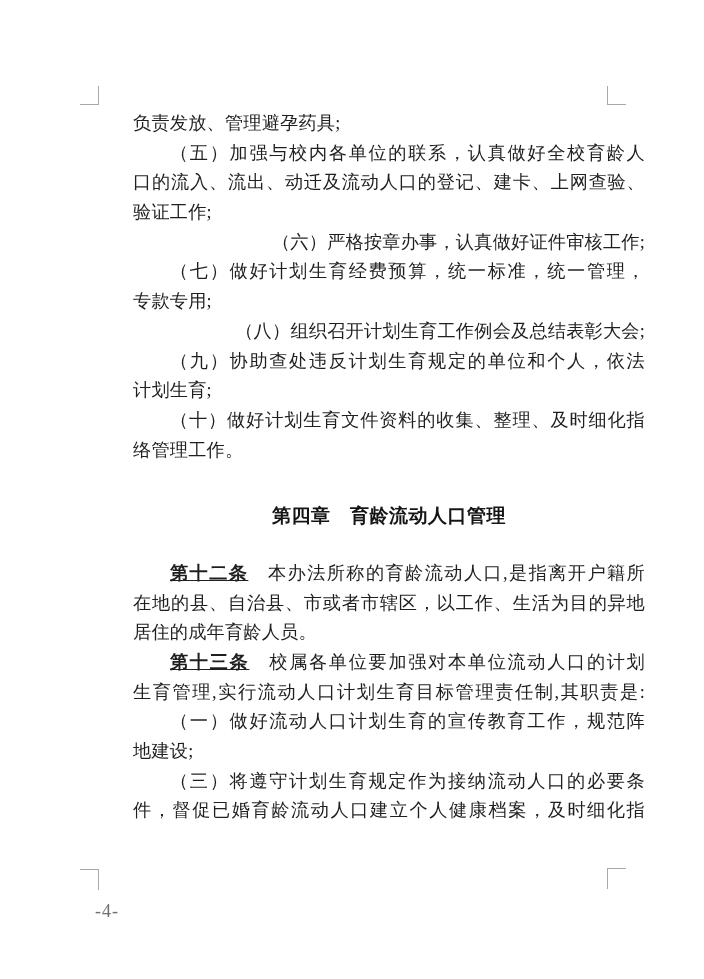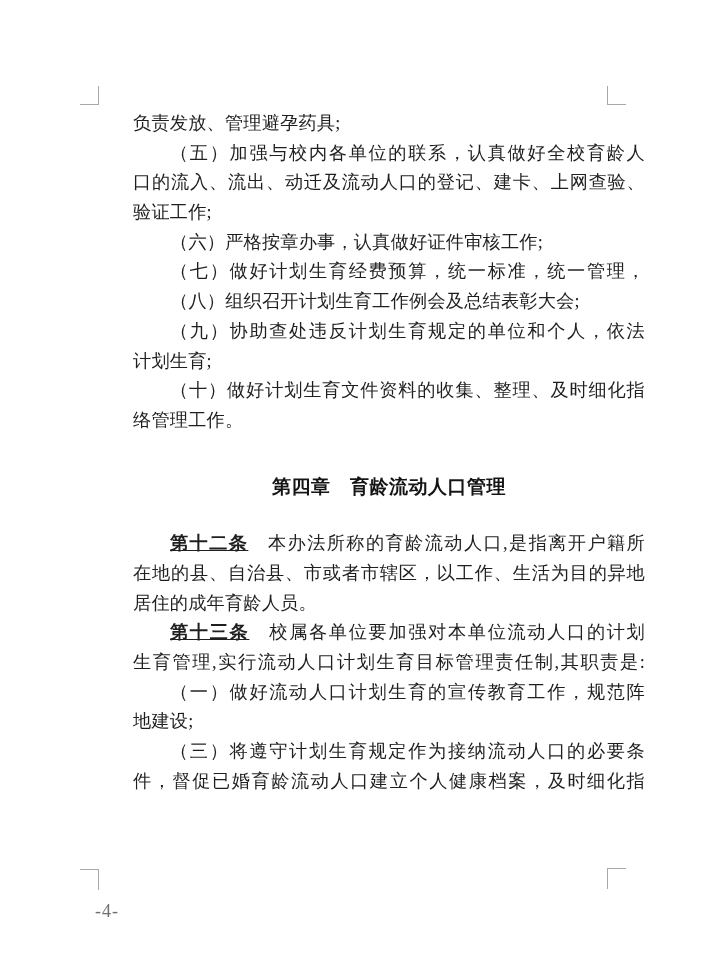--- a/index.html
+++ b/index.html
@@ -35,21 +35,21 @@
     margin-left: 25px;
   }
   .line {
     height: 29.7px;
     line-height: 29.7px;
     font-size: 18.2px;
     letter-spacing: 0.2px;
     white-space: nowrap;
     text-align: left;
   }
-  .line.indent { padding-left: 37px; }
+  .line.indent { padding-left: 37px; text-align: right; }
   .line.fill {
     white-space: normal;
     text-align: justify;
     text-align-last: justify;
   }
   .line b { font-weight: 700; text-decoration: underline; }
   .spacer-above-heading { height: 36px; }
   .spacer-below-heading { height: 28px; }
   .chapter-heading {
     height: 29.7px;
@@ -83,20 +83,21 @@
   <div class="crop-mark crop-br"></div>
 
   <div class="page-body">
     <div id="pre-heading">
         <div class="line">负责发放、管理避孕药具;</div>
         <div class="line indent fill">（五）加强与校内各单位的联系，认真做好全校育龄人</div>
         <div class="line fill">口的流入、流出、动迁及流动人口的登记、建卡、上网查验、</div>
         <div class="line">验证工作;</div>
         <div class="line indent">（六）严格按章办事，认真做好证件审核工作;</div>
         <div class="line indent fill">（七）做好计划生育经费预算，统一标准，统一管理，</div>
+        <div class="line">专款专用;</div>
         <div class="line indent">（八）组织召开计划生育工作例会及总结表彰大会;</div>
         <div class="line indent fill">（九）协助查处违反计划生育规定的单位和个人，依法</div>
         <div class="line">计划生育;</div>
         <div class="line indent fill">（十）做好计划生育文件资料的收集、整理、及时细化指</div>
         <div class="line">络管理工作。</div>
       </div>
     <div class="spacer-above-heading"></div>
     <div class="chapter-heading">第四章　育龄流动人口管理</div>
     <div class="spacer-below-heading"></div>
     <div id="post-heading">

